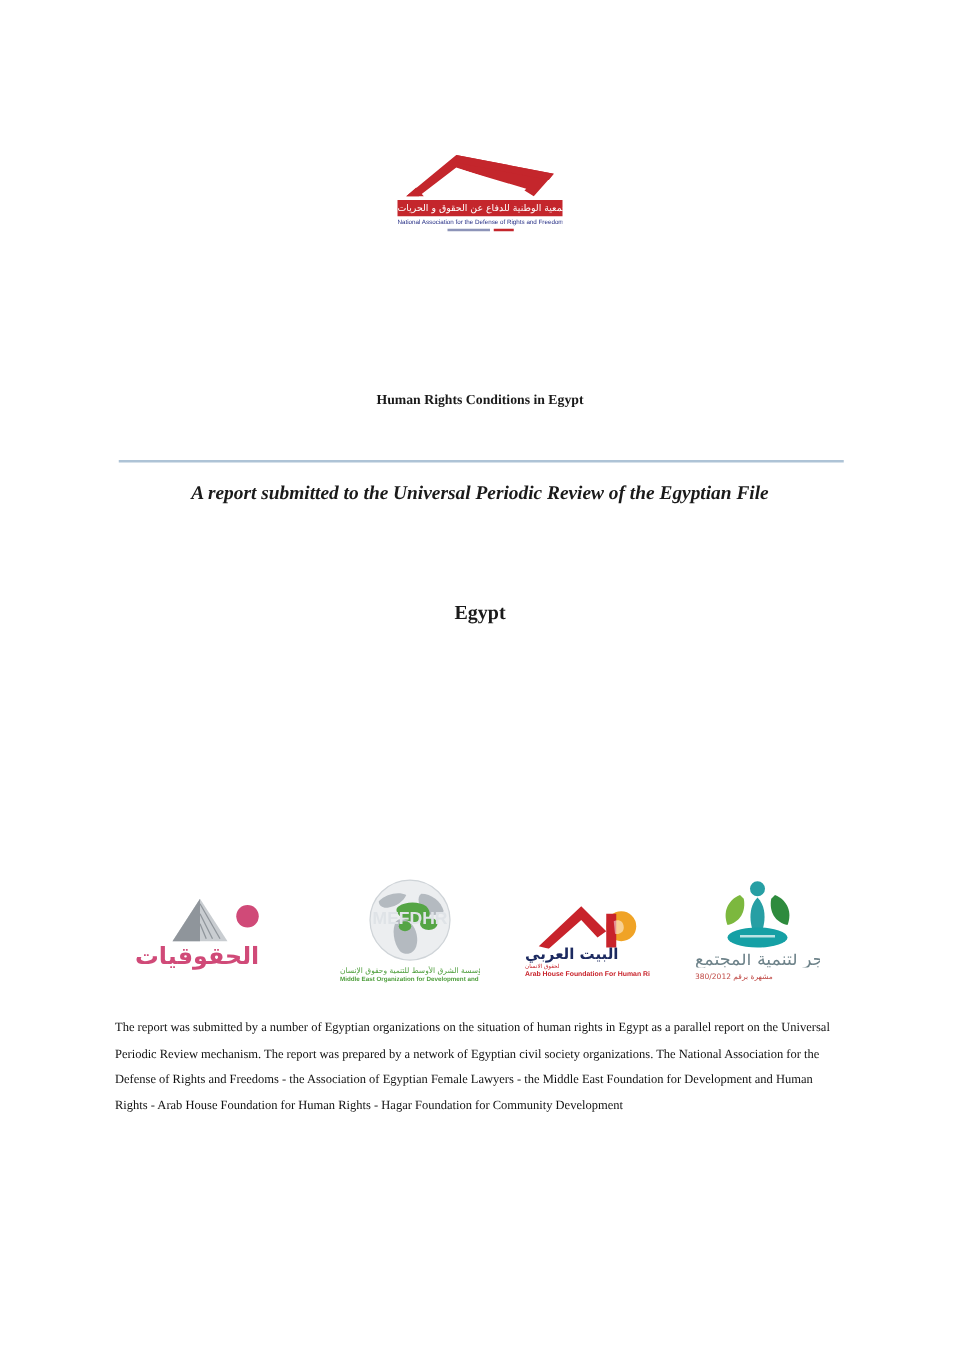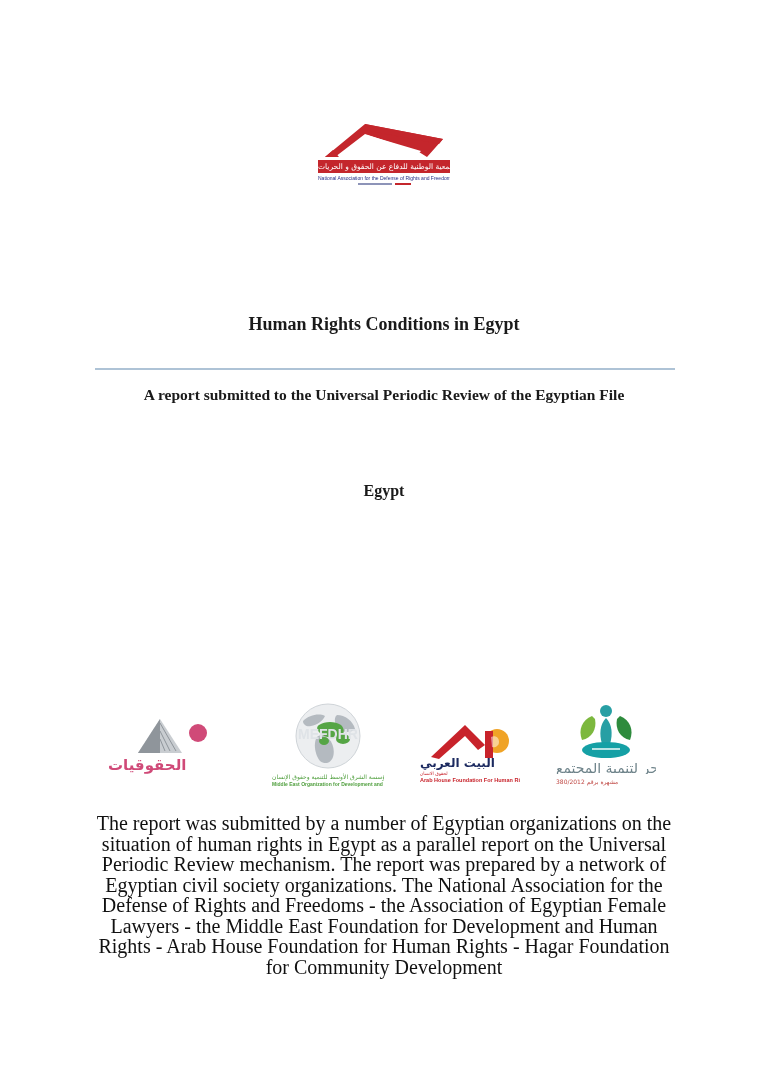--- a/index.html
+++ b/index.html
@@ -33,36 +33,36 @@
     margin-top: 2px; color: #252e85;
     font-family: "Liberation Sans", sans-serif;
     font-size: 5px; line-height: 6px; white-space: nowrap; overflow: hidden;
   }
   .nadrf-reg { margin-top: 2px; height: 3px; display: flex; justify-content: center; gap: 3px; }
   .nadrf-reg .seg-a { width: 34px; height: 2px; background: #8d94b8; }
   .nadrf-reg .seg-b { width: 16px; height: 2px; background: #c4262c; }
 
   
   .doc-title { top: 314px; width: 768px; text-align: center;
-    font-weight: bold; font-size: 18px; }
+    font-weight: bold; font-size: 11px; }
   .rule { top: 368px; left: 95px; width: 580px; height: 2px; background: #aec3d6; }
   .doc-subtitle { top: 386px; width: 768px; text-align: center;
-    font-weight: bold; font-size: 15.5px; }
+    font-weight: bold; font-size: 15.5px; font-style: italic; }
   .place-date { top: 478px; width: 768px; text-align: center;
     font-weight: bold; font-size: 16px; line-height: 25px; }
 
   
   .logos-row { top: 695px; left: 108px; width: 548px;
     display: flex; justify-content: space-between; align-items: flex-start; }
   .plogo { text-align: left; }
   .plogo svg { display: block; margin: 0 auto; }
 
   .logo-haqouqiyat { width: 128px; margin-top: 22px; }
   .haq-text { font-family: "DejaVu Sans", sans-serif; font-weight: bold;
-    font-size: 15px; line-height: 20px; color: #d04a78; margin-top: -4px; }
+    font-size: 19px; line-height: 20px; color: #d04a78; margin-top: -4px; }
 
   .logo-mefdhr { width: 112px; margin-top: 8px; }
   .mef-ar { font-family: "DejaVu Sans", sans-serif; font-size: 6px; line-height: 8px;
     color: #4e9e3c; margin-top: 2px; white-space: nowrap; overflow: hidden; }
   .mef-en { font-family: "Liberation Sans", sans-serif; font-weight: bold;
     font-size: 5px; line-height: 7px; color: #4e9e3c; white-space: nowrap; overflow: hidden; }
 
   .logo-arabhouse { width: 100px; margin-top: 22px; }
   .ah-name { font-family: "DejaVu Sans", sans-serif; font-weight: bold;
     font-size: 12px; line-height: 16px; color: #1c2a60; margin-top: -4px; white-space: nowrap; }
@@ -72,21 +72,21 @@
     font-size: 5.5px; line-height: 8px; color: #c8232b; white-space: nowrap; overflow: hidden; }
 
   .logo-hagar { width: 100px; margin-top: 7px; }
   .hg-ar { font-family: "DejaVu Sans", sans-serif; font-size: 14px; line-height: 11px;
     color: #6d8289; margin-top: 1px; white-space: nowrap; overflow: hidden; }
   .hg-reg { font-family: "DejaVu Sans", sans-serif; font-size: 6px; line-height: 9px;
     color: #c04a46; margin-top: 3px; }
 
   
   .intro-par { top: 813px; left: 92px; width: 584px;
-    text-align: center; font-size: 20px; line-height: 20.5px; color: #111111; }
+    text-align: left; font-size: 10px; line-height: 20.5px; color: #111111; }
 </style>
 </head>
 <body>
 
 <div class="abs center-x nadrf">
   <svg class="nadrf-roof" width="122" height="36" viewBox="0 0 122 36">
     <polygon points="2,35 42,2 120,17 104,35 96,30 42,12 12,35" fill="#c4262c"></polygon>
     <polygon points="42,2 120,17 116,22 42,8" fill="#c4262c"></polygon>
     <polygon points="20,32 44,13 98,29 94,33 44,19 26,33" fill="#ffffff"></polygon>
     <polygon points="2,35 10,28 16,35" fill="#c4262c"></polygon>

